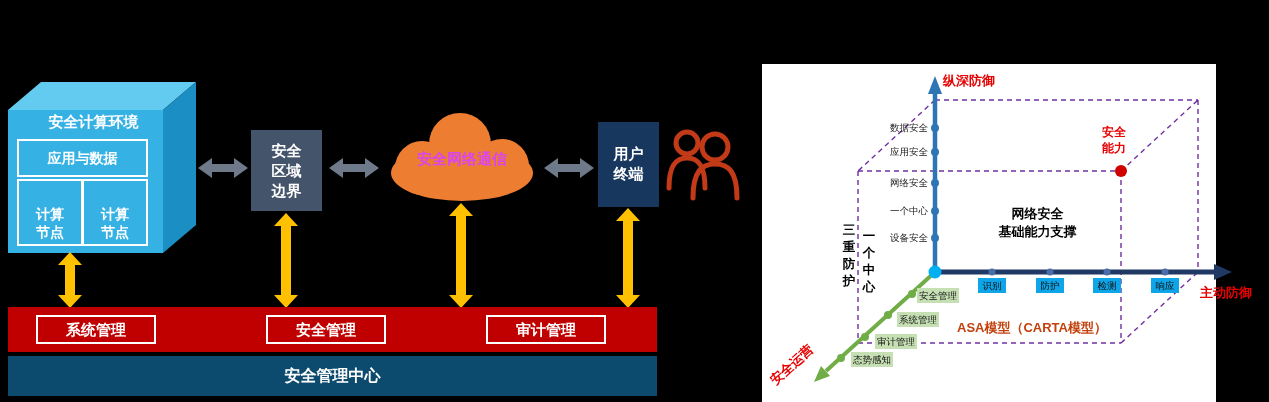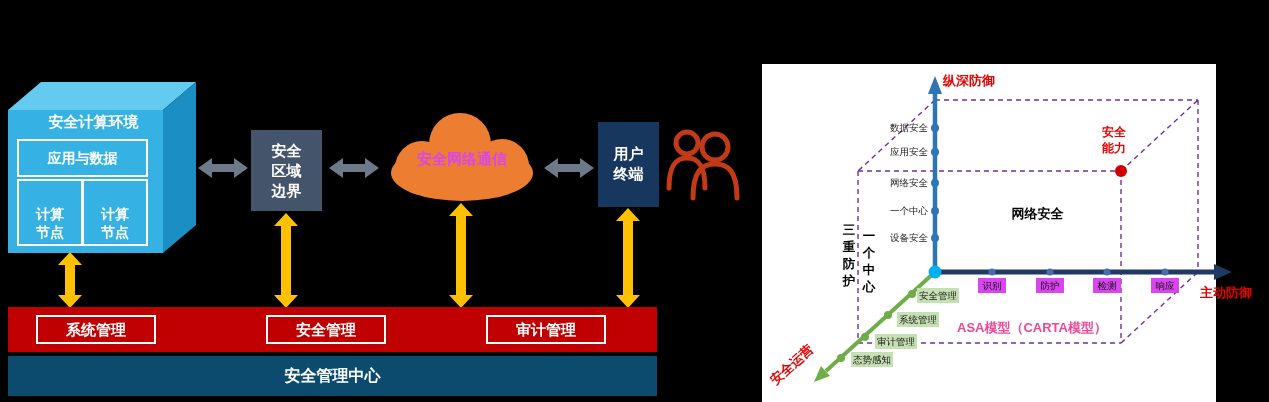--- a/index.html
+++ b/index.html
@@ -21,28 +21,28 @@
     box-sizing:border-box;color:#fff;font-weight:bold;font-size:15px;
     text-align:center;line-height:25px;}
   .center-bar{color:#fff;font-weight:bold;font-size:16px;text-align:center;line-height:40px;}
   
   .rp{background:#fff;}
   .rp-red{position:absolute;color:#E60000;font-weight:bold;font-size:13px;white-space:nowrap;}
   .rp-axis-label{position:absolute;left:108px;width:58px;text-align:right;
     font-size:9.5px;color:#1a1a1a;line-height:13px;}
   .chip{position:absolute;font-size:9.5px;text-align:center;height:15px;
     line-height:15px;color:#111;}
-  .chip-blue{background:#d946ef;width:28px;}
+  .chip-blue{background:#0ea5e9;width:28px;}
   .chip-green{background:#C6E0B4;width:42px;}
   .v-col{position:absolute;width:14px;font-size:12.5px;font-weight:bold;color:#000;
     line-height:17px;word-break:break-all;text-align:center;}
   .rp-center{position:absolute;left:193px;top:141px;width:165px;text-align:center;
     font-weight:bold;font-size:13px;color:#000;line-height:18px;}
   .rp-model{position:absolute;left:170px;top:255px;width:200px;text-align:center;
-    font-weight:bold;font-size:13px;color:#ec4899;}
+    font-weight:bold;font-size:13px;color:#c2410c;}
   .rp-cap{position:absolute;left:330px;top:60px;width:44px;text-align:center;
     color:#E60000;font-weight:bold;font-size:12px;line-height:16px;}
 </style>
 </head>
 <body>
 
 <div>
 
   <svg class="abs" style="left:8px;top:82px" width="188" height="171">
     <polygon points="0,28 33,0 188,0 155,28" fill="#63CBF0"></polygon>
@@ -189,20 +189,21 @@
     <div class="chip chip-green" style="left:155px;top:224px">安全管理</div>
     <div class="chip chip-green" style="left:135px;top:248px">系统管理</div>
     <div class="chip chip-green" style="left:113px;top:270px">审计管理</div>
     <div class="chip chip-green" style="left:89px;top:288px">态势感知</div>
 
     <div class="v-col" style="left:80px;top:158px">三重防护</div>
     <div class="v-col" style="left:100px;top:164px">一个中心</div>
 
     <div class="rp-center">
       <div>网络安全</div>
+      <div>基础能力支撑</div>
     </div>
 
     <div class="rp-cap">
       <div>安全</div>
       <div>能力</div>
     </div>
 
     <div class="rp-model">ASA模型（CARTA模型）</div>
   </div>
 

